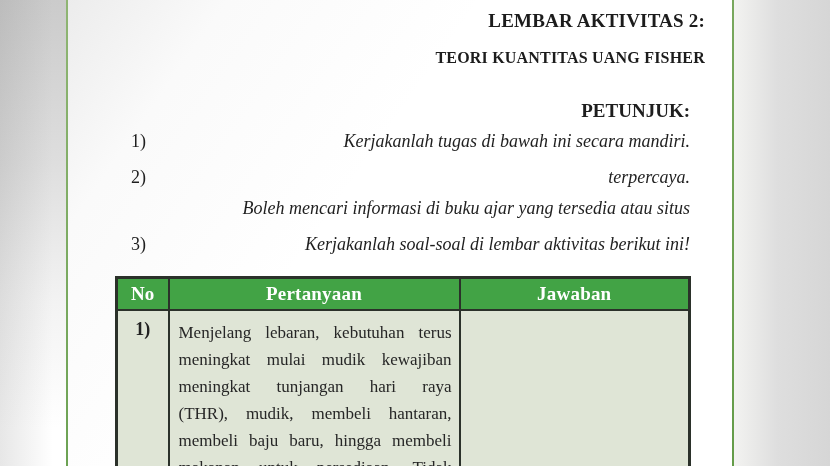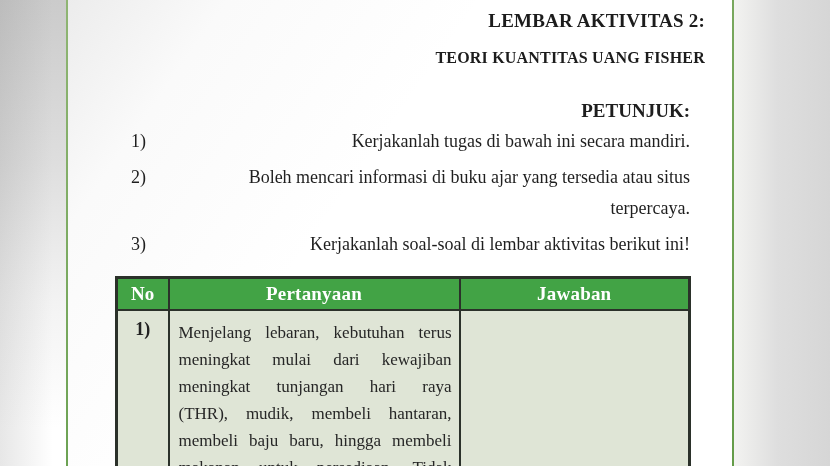--- a/index.html
+++ b/index.html
@@ -43,21 +43,21 @@
 
   .titles { padding-top: 10px; width: 580px; text-align: right; }
   .title-1 { font-size: 19px; font-weight: bold; line-height: 22px; white-space: nowrap; color: #1c1c1c; letter-spacing: 0.2px; }
   .title-2 { font-size: 16px; font-weight: bold; line-height: 22px; white-space: nowrap; color: #1c1c1c; letter-spacing: 0.2px; margin-top: 15px; }
 
   .instructions { margin-top: 30px; text-align: right; }
   .instructions-heading { font-size: 19px; font-weight: bold; line-height: 24px; color: #1e1e1e; }
   .instruction-list { margin-top: 3px; list-style: none; }
   .instruction-item { position: relative; padding-left: 28px; font-size: 18px; line-height: 31px; margin-bottom: 5px; }
   .instruction-item .num { position: absolute; left: 6px; top: 0; }
-  .instruction-item .line { display: block; white-space: nowrap; }
+  .instruction-item .line { display: block; white-space: nowrap; font-style: italic; }
 
   table.activity-table {
     border-collapse: collapse;
     table-layout: fixed;
     width: 573px;
     margin-left: -10px;
     margin-top: 16px;
     border: 3px solid #2b312a;
   }
   table.activity-table th, table.activity-table td { border: 2px solid #2b312a; }
@@ -100,22 +100,22 @@
 
     <div class="instructions">
       <div class="instructions-heading">PETUNJUK:</div>
       <ol class="instruction-list">
         <li class="instruction-item">
           <span class="num">1)</span>
           <span class="line">Kerjakanlah tugas di bawah ini secara mandiri.</span>
         </li>
         <li class="instruction-item">
           <span class="num">2)</span>
+          <span class="line">terpercaya.</span>
           <span class="line">Boleh mencari informasi di buku ajar yang tersedia atau situs</span>
-          <span class="line">terpercaya.</span>
         </li>
         <li class="instruction-item">
           <span class="num">3)</span>
           <span class="line">Kerjakanlah soal-soal di lembar aktivitas berikut ini!</span>
         </li>
       </ol>
     </div>
 
     <table class="activity-table">
       <colgroup>
@@ -128,21 +128,21 @@
           <th>No</th>
           <th>Pertanyaan</th>
           <th>Jawaban</th>
         </tr>
       </thead>
       <tbody>
         <tr>
           <td class="cell-no">1)</td>
           <td class="cell-q">
             <span class="q-line">Menjelang lebaran, kebutuhan terus</span>
-            <span class="q-line">meningkat mulai dari kewajiban</span>
+            <span class="q-line">meningkat mulai mudik kewajiban</span>
             <span class="q-line">meningkat tunjangan hari raya</span>
             <span class="q-line">(THR), mudik, membeli hantaran,</span>
             <span class="q-line">membeli baju baru, hingga membeli</span>
             <span class="q-line">makanan untuk persediaan. Tidak</span>
           </td>
           <td class="cell-a"></td>
         </tr>
       </tbody>
     </table>
 

